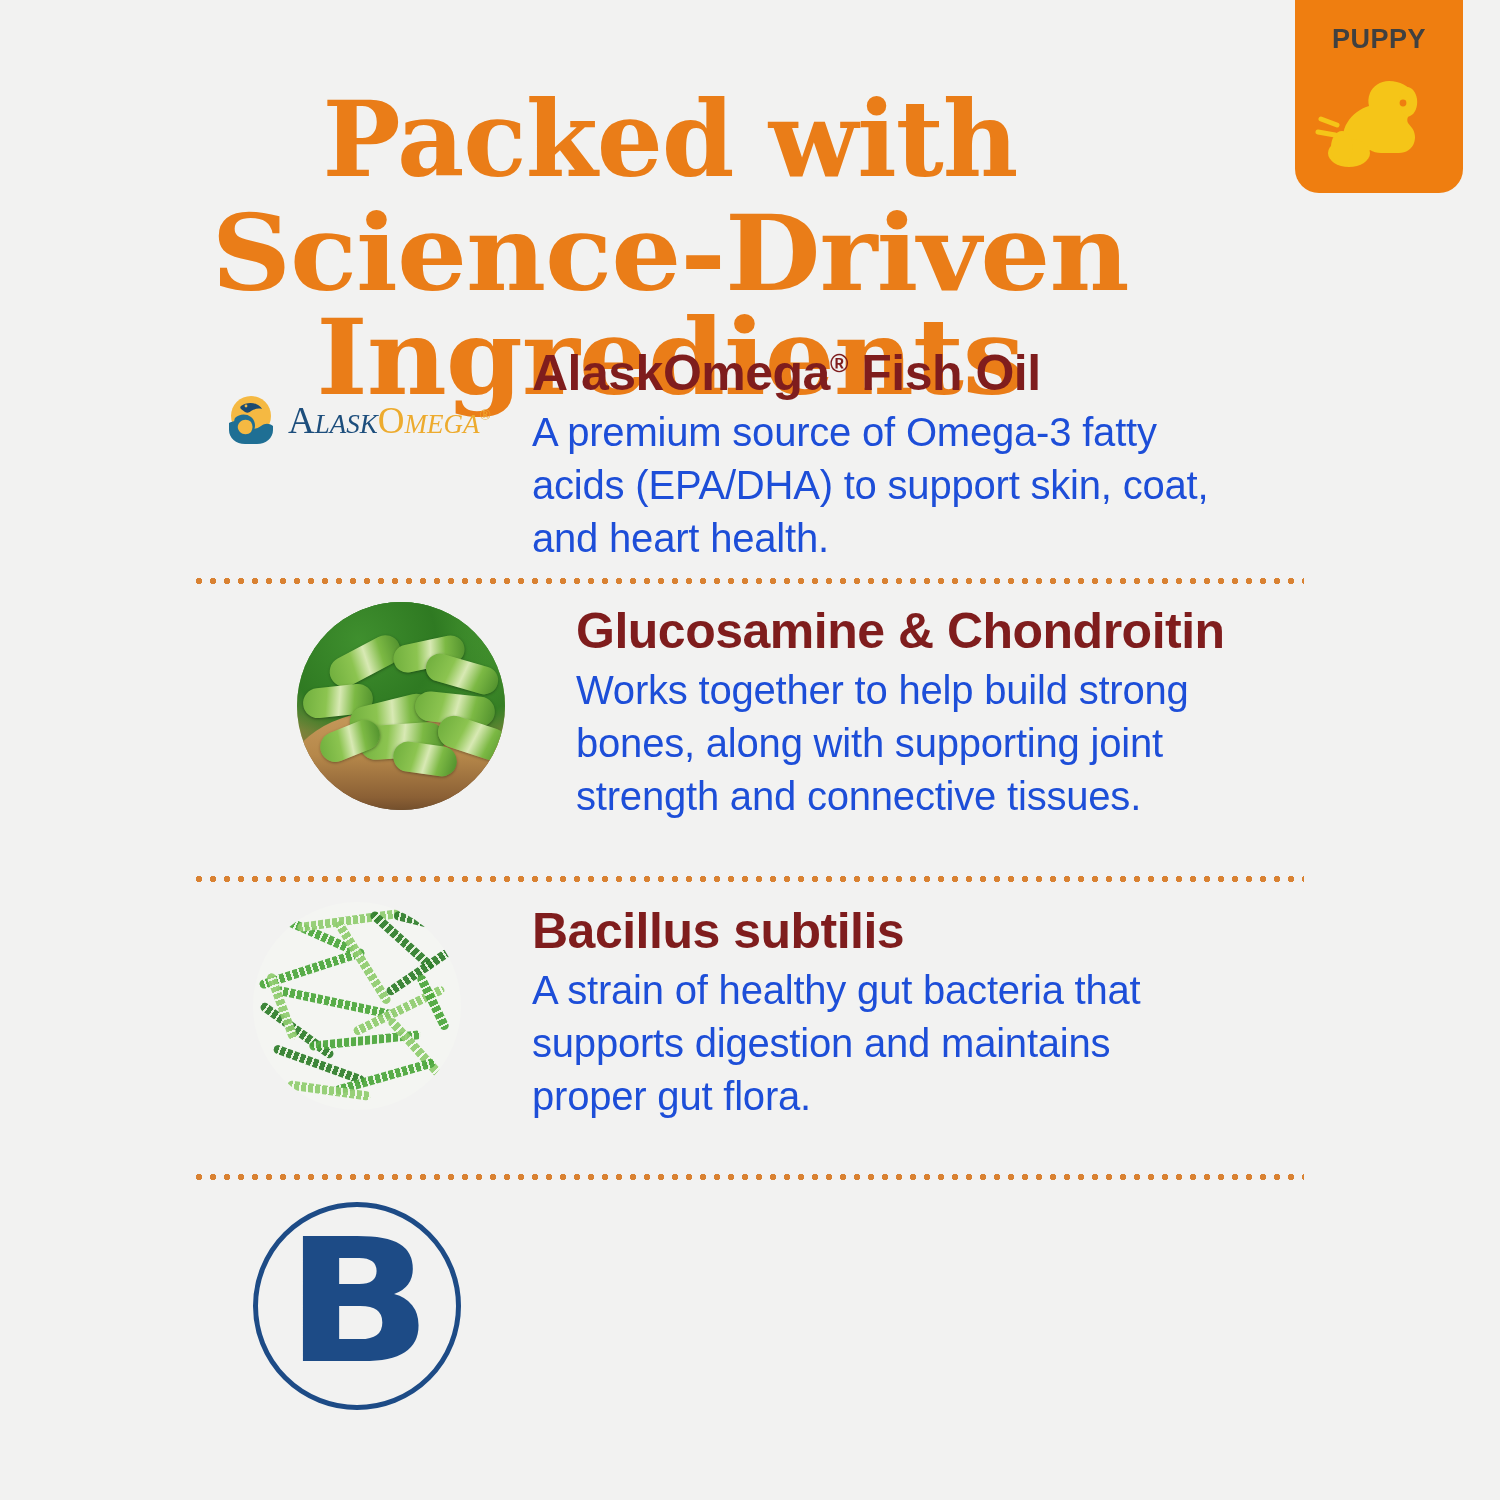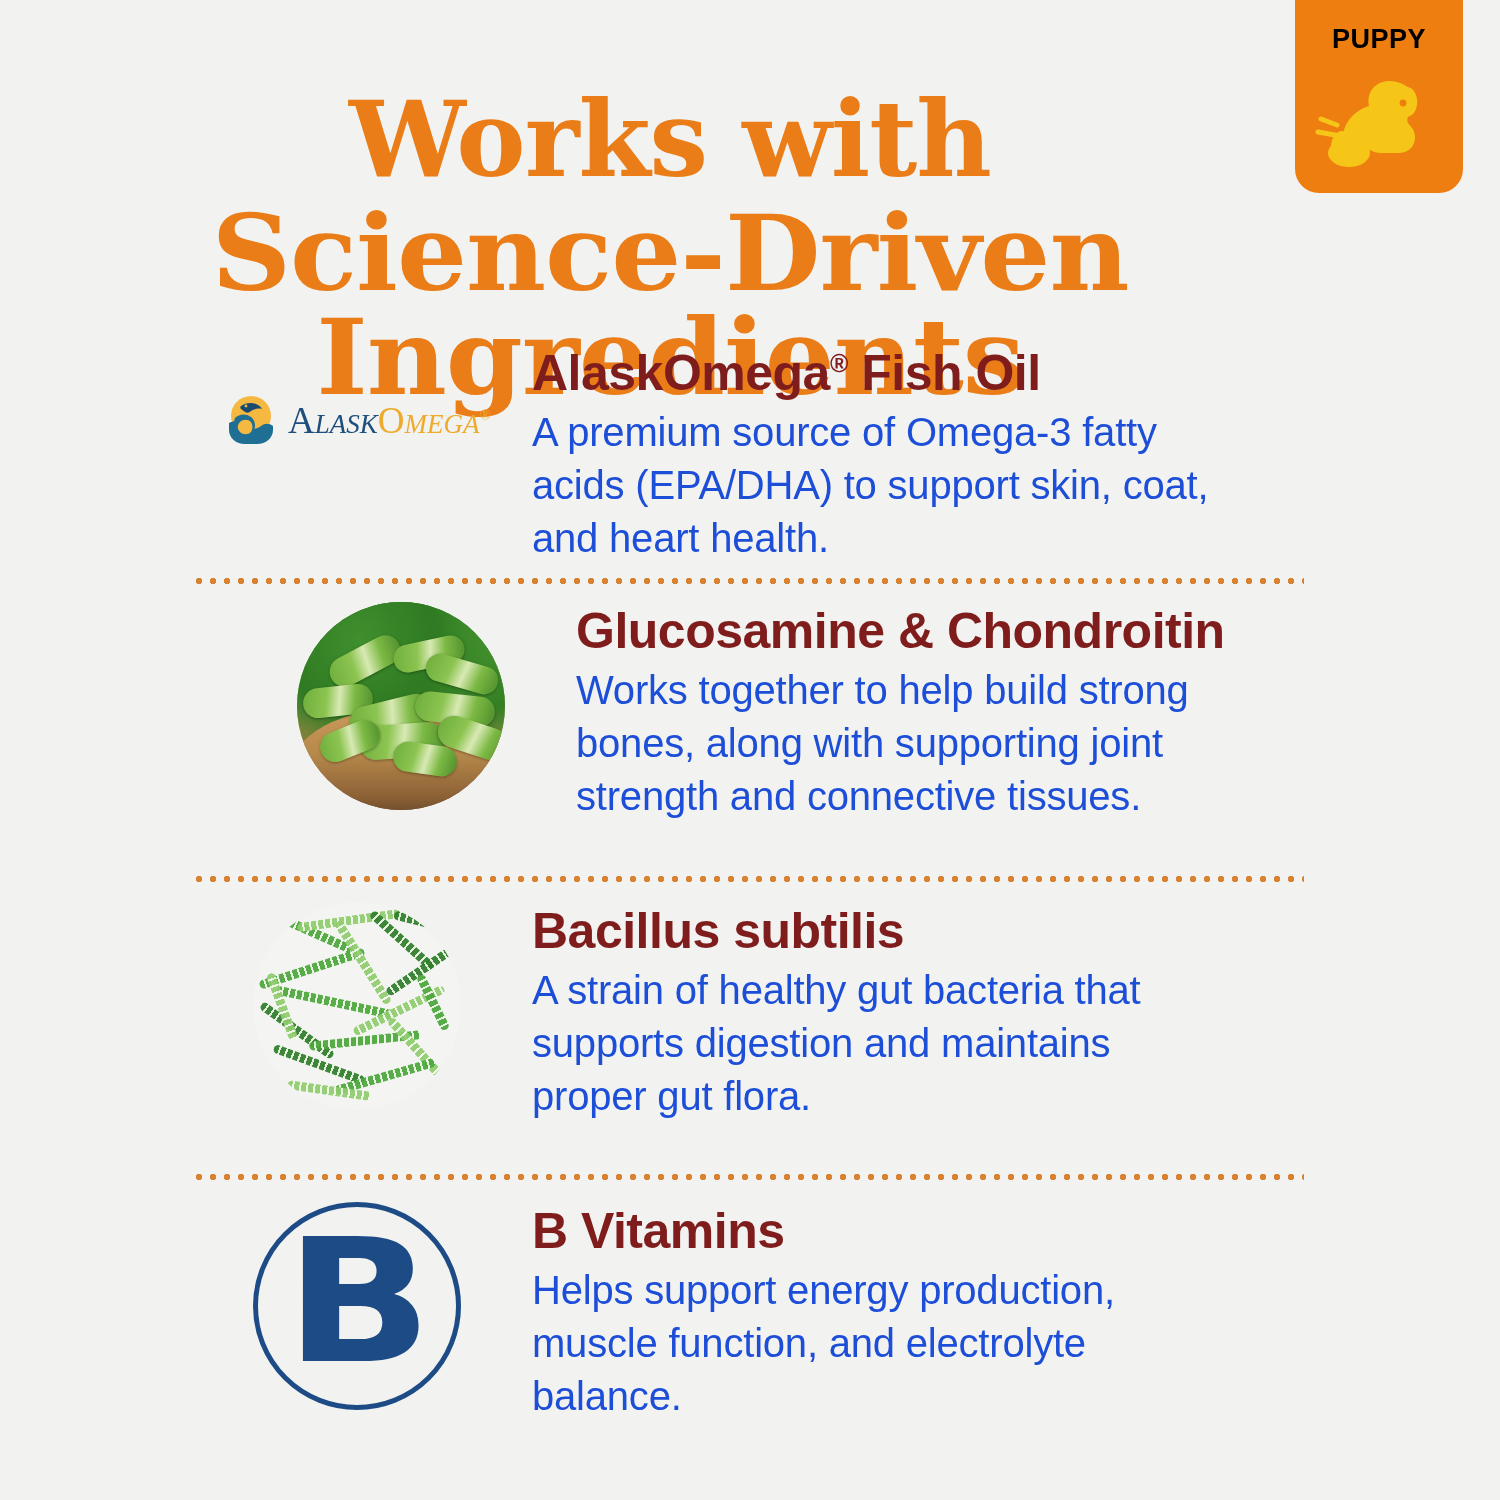--- a/index.html
+++ b/index.html
@@ -27,21 +27,21 @@
     width: 168px;
     height: 197px;
     background: #ef7e10;
     border-radius: 0 0 24px 24px;
     display: flex;
     flex-direction: column;
     align-items: center;
     padding-top: 30px;
   }
   .puppy-label {
-    color: #000000;
+    color: #404040;
     font-family: "Liberation Sans", sans-serif;
     font-size: 27px;
     font-weight: 700;
     letter-spacing: 0.5px;
     line-height: 1;
   }
   .puppy-icon {
     margin-top: 16px;
     width: 128px;
     height: 104px;
@@ -263,21 +263,21 @@
       </g>
       <circle cx="88" cy="34" r="3.4" fill="#ef7e10"></circle>
       <g stroke="#f5c518" stroke-width="5" stroke-linecap="round" fill="none">
         <line x1="22" y1="56" x2="6" y2="50"></line>
         <line x1="20" y1="66" x2="3" y2="63"></line>
       </g>
     </svg>
   </div>
 
   <div class="headline">
-    <span class="line1">Works with</span>
+    <span class="line1">Packed with</span>
     <span class="line2">Science-Driven Ingredients</span>
   </div>
 
   <div class="list">
 
     <div class="row r1">
       <div class="media">
         <div class="alaskomega-logo">
           <svg class="ao-mark" viewBox="0 0 56 56">
             <circle cx="28" cy="24" r="20" fill="#f5b942"></circle>
@@ -356,20 +356,16 @@
     </div>
 
     <div class="divider"></div>
 
     <div class="row r4">
       <div class="media center-v">
         <div class="b-circle">
           <span class="b-glyph">B</span>
         </div>
       </div>
-      <div class="text-col">
-        <div class="ing-title">B Vitamins</div>
-        <div class="ing-desc">Helps support energy production, muscle function, and electrolyte balance.</div>
-      </div>
     </div>
 
   </div>
 </div>
 
 </body></html>

